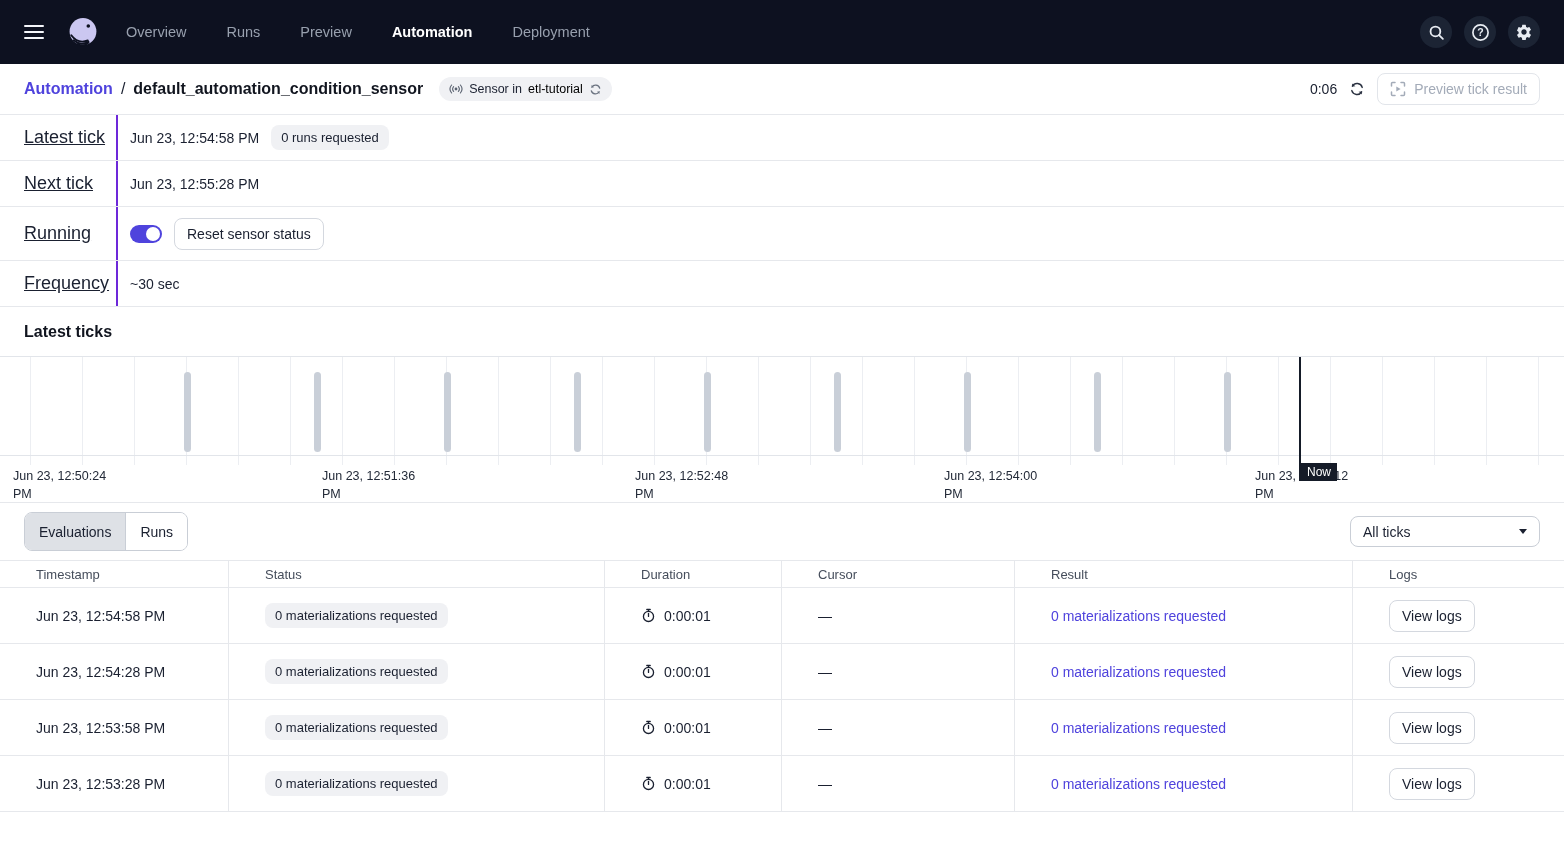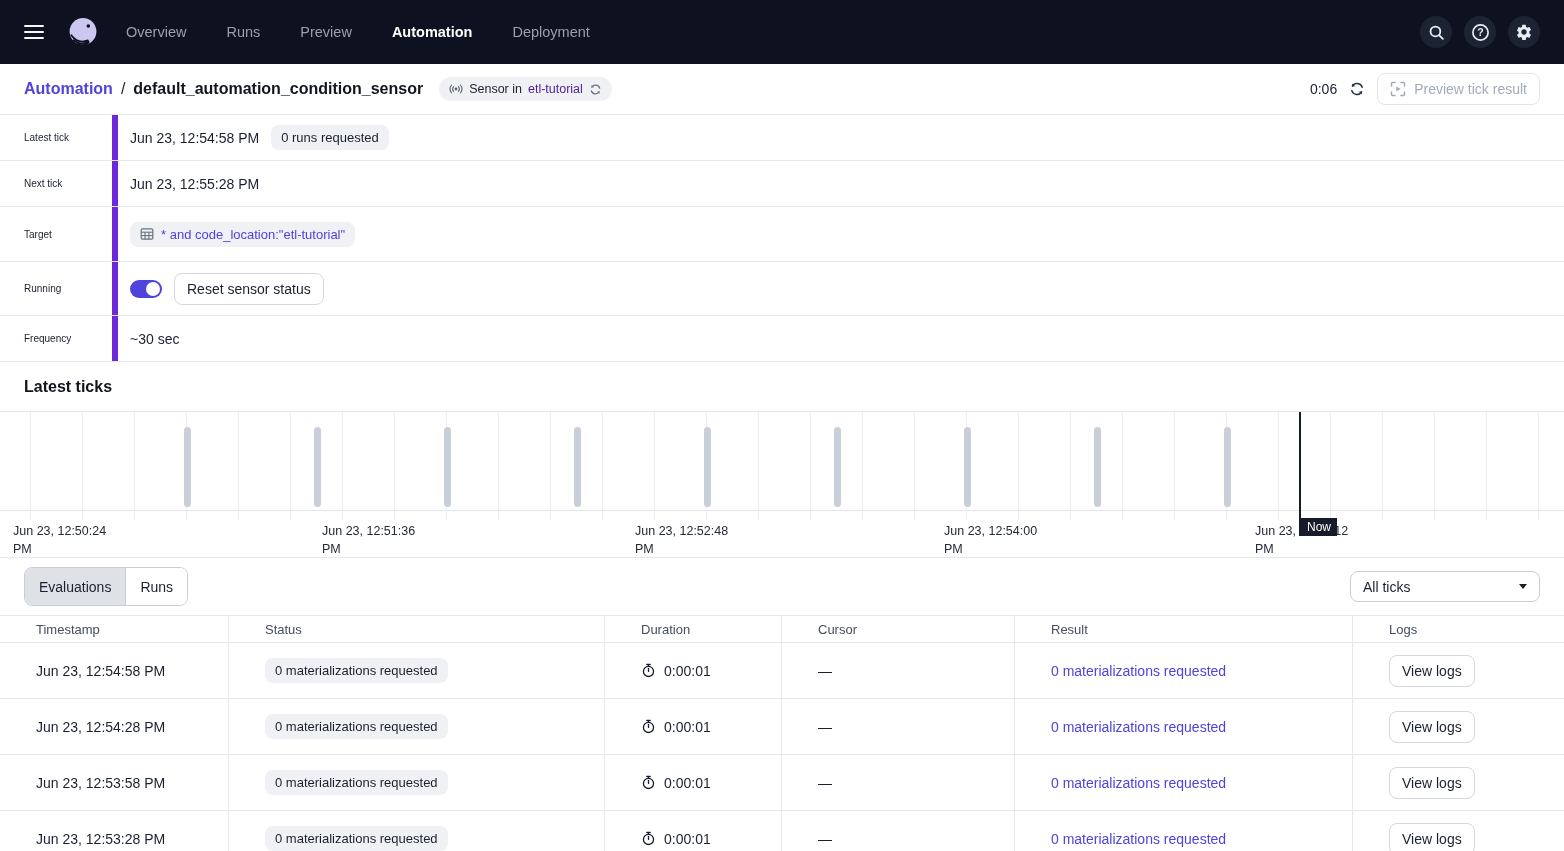--- a/index.html
+++ b/index.html
@@ -16,29 +16,29 @@
   .nav-link.active { color:#FFFFFF; font-weight:700; }
   .topnav-right { margin-left:auto; display:flex; gap:12px; }
   .icon-btn { width:32px; height:32px; border-radius:50%; background:#1C2434; display:flex; align-items:center; justify-content:center; cursor:pointer; }
 
   
   .crumb-bar { height:51px; display:flex; align-items:center; padding:0 24px; border-bottom:1px solid #E6E8EC; }
   .crumb-link { color:#4F43DD; font-size:16px; font-weight:600; cursor:pointer; }
   .crumb-sep { margin:0 8px; font-size:16px; color:#1A2030; }
   .crumb-name { font-size:16px; font-weight:600; color:#11151F; }
   .sensor-badge { margin-left:16px; background:#F0F1F4; border-radius:12px; height:24px; display:flex; align-items:center; gap:6px; padding:0 10px; font-size:12.5px; color:#1A2030; }
-  .sensor-badge a { color:#4c1d95; cursor:pointer;text-align:center; }
+  .sensor-badge a { color:#000000; cursor:pointer;text-align:center; }
   .crumb-right { margin-left:auto; display:flex; align-items:center; gap:12px; }
   .countdown { font-size:14px; color:#1A2030; }
   .btn { background:#fff; border:1px solid #D4D8DF; border-radius:8px; height:32px; display:inline-flex; align-items:center; gap:8px; padding:0 12px; font-size:14px; color:#1A2030; cursor:pointer; }
   .btn.disabled { color:#A3ABB8; border-color:#E2E5EA; cursor:default; }
 
   
   .detail-row { display:grid; grid-template-columns:118px 1fr; border-bottom:1px solid #E6E8EC; }
-  .detail-label { padding-left:24px; display:flex; align-items:center; font-size:10px; color:#1A2030; border-right:6px solid #6d28d9; }
+  .detail-label { padding-left:24px; display:flex; align-items:center; font-size:18px; color:#1A2030; border-right:2px solid #6d28d9;text-decoration:underline; }
   .detail-value { display:flex; align-items:center; gap:12px; padding-left:12px; font-size:14px; }
   .r46 { height:46px; } .r55 { height:55px; } .r54 { height:54px; }
   .pill { background:#F0F1F4; border-radius:8px; padding:5px 10px; font-size:13px; color:#1A2030; display:inline-flex; align-items:center; gap:7px; }
   .pill.link { color:#4F43DD; cursor:pointer; }
   .toggle { width:32px; height:18px; border-radius:9px; background:#4F43DD; position:relative; cursor:pointer; }
   .toggle .knob { position:absolute; right:2px; top:2px; width:14px; height:14px; background:#fff; border-radius:50%; }
 
   
   .section-head { height:49px; display:flex; align-items:center; padding:0 24px; }
   .section-head h2 { font-size:16px; font-weight:700; color:#11151F; }
@@ -154,35 +154,20 @@
     <div class="detail-value">
       <span>Jun 23, 12:54:58 PM</span>
       <span class="pill">0 runs requested</span>
     </div>
   </div>
   <div class="detail-row r46">
     <div class="detail-label">Next tick</div>
     <div class="detail-value">
         <span>Jun 23, 12:55:28 PM</span>
       </div>
-  </div>
-  <div class="detail-row r55">
-    <div class="detail-label">Target</div>
-    <div class="detail-value">
-      <span class="pill link">
-        <svg width="14" height="14" viewBox="0 0 14 14">
-          <rect x="1.2" y="1.8" width="11.6" height="10.4" rx="1.2" stroke="#6B7280" stroke-width="1.2" fill="none"></rect>
-          <line x1="1.2" y1="5.2" x2="12.8" y2="5.2" stroke="#6B7280" stroke-width="1.1"></line>
-          <line x1="1.2" y1="8.6" x2="12.8" y2="8.6" stroke="#6B7280" stroke-width="1.1"></line>
-          <line x1="5" y1="5.2" x2="5" y2="12.2" stroke="#6B7280" stroke-width="1.1"></line>
-          <line x1="8.9" y1="5.2" x2="8.9" y2="12.2" stroke="#6B7280" stroke-width="1.1"></line>
-        </svg>
-        <span>* and code_location:"etl-tutorial"</span>
-      </span>
-    </div>
   </div>
   <div class="detail-row r54">
     <div class="detail-label">Running</div>
     <div class="detail-value">
       <div class="toggle">
           <div class="knob"></div>
         </div>
       <button class="btn">Reset sensor status</button>
     </div>
   </div>

